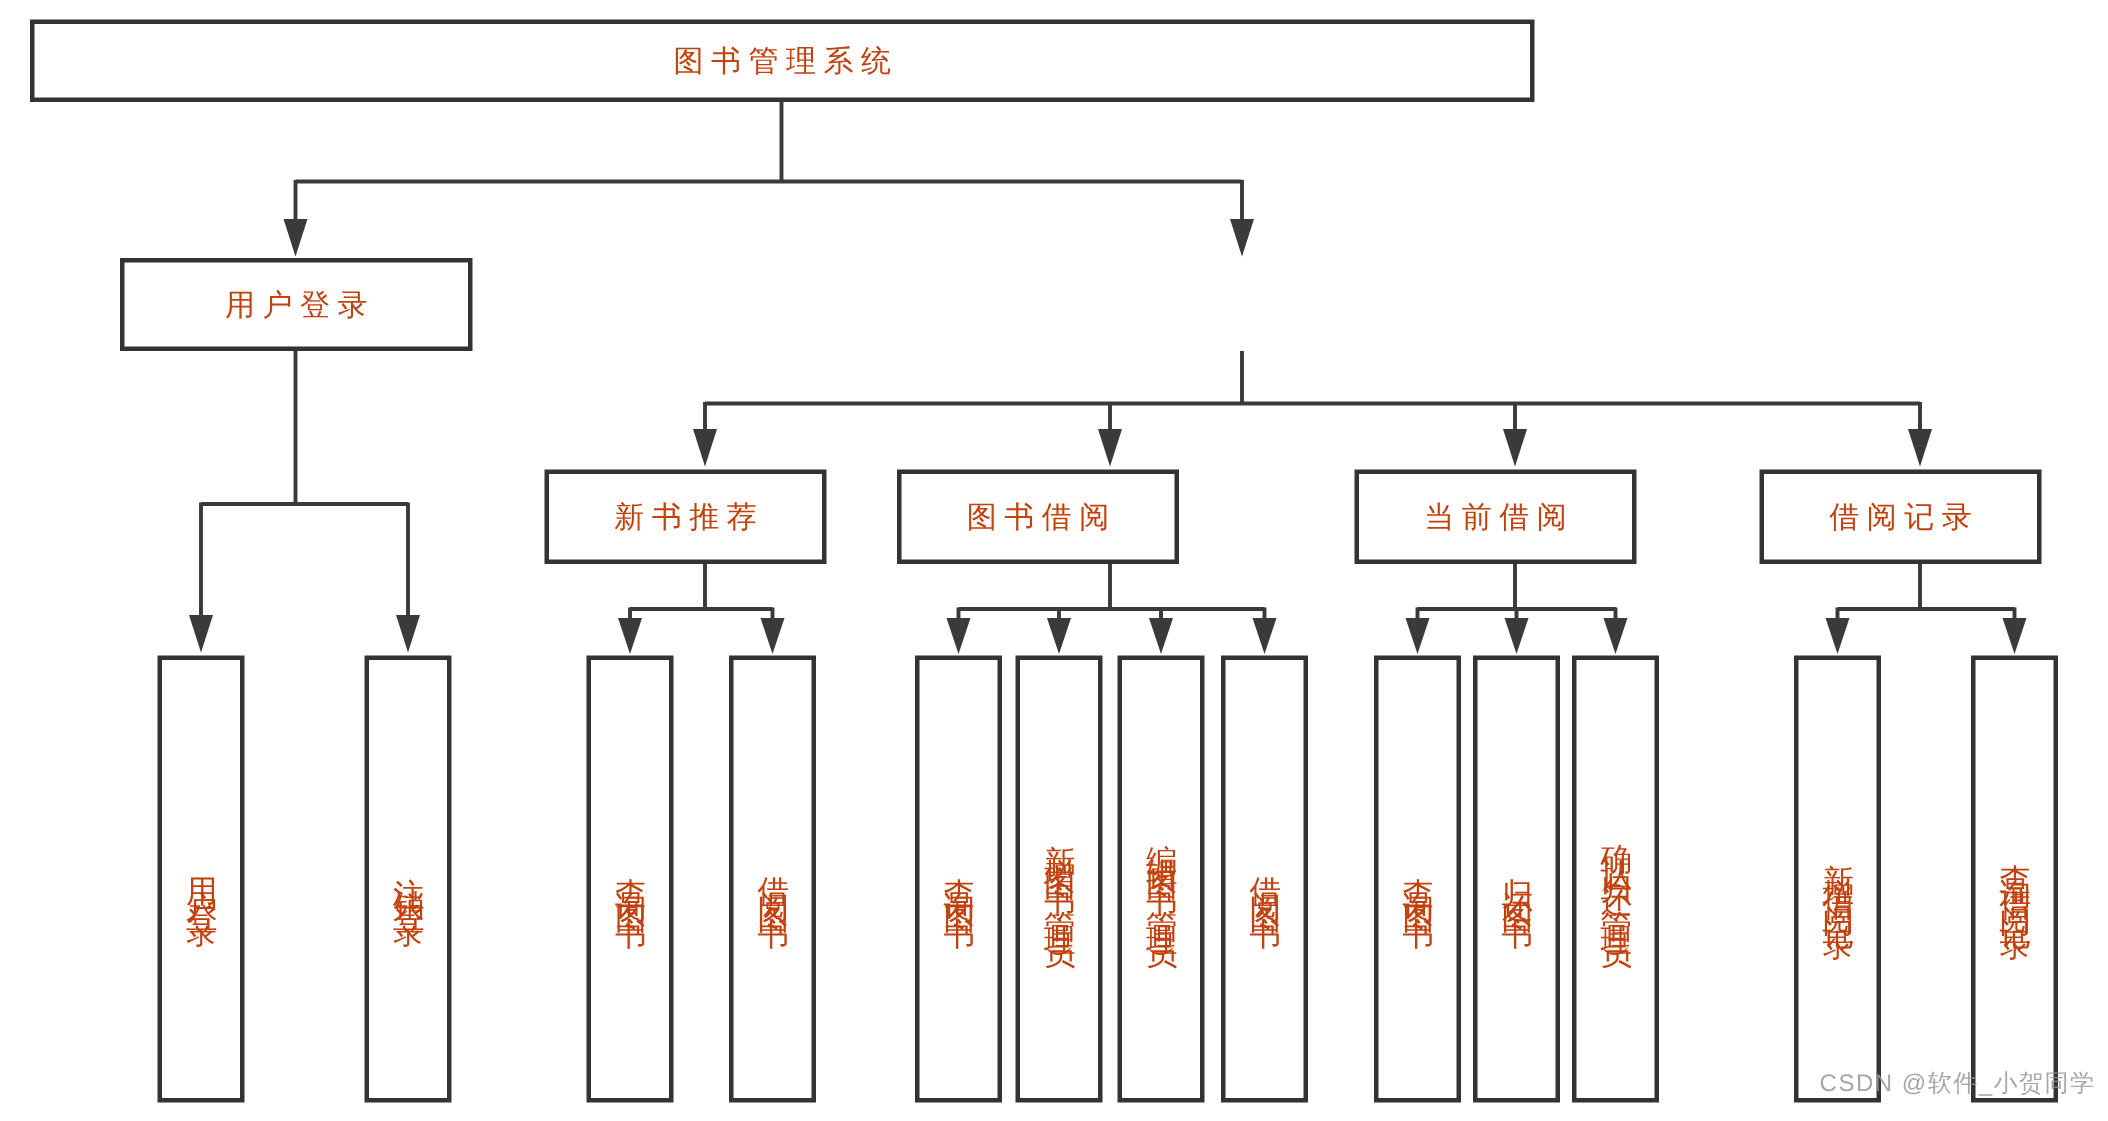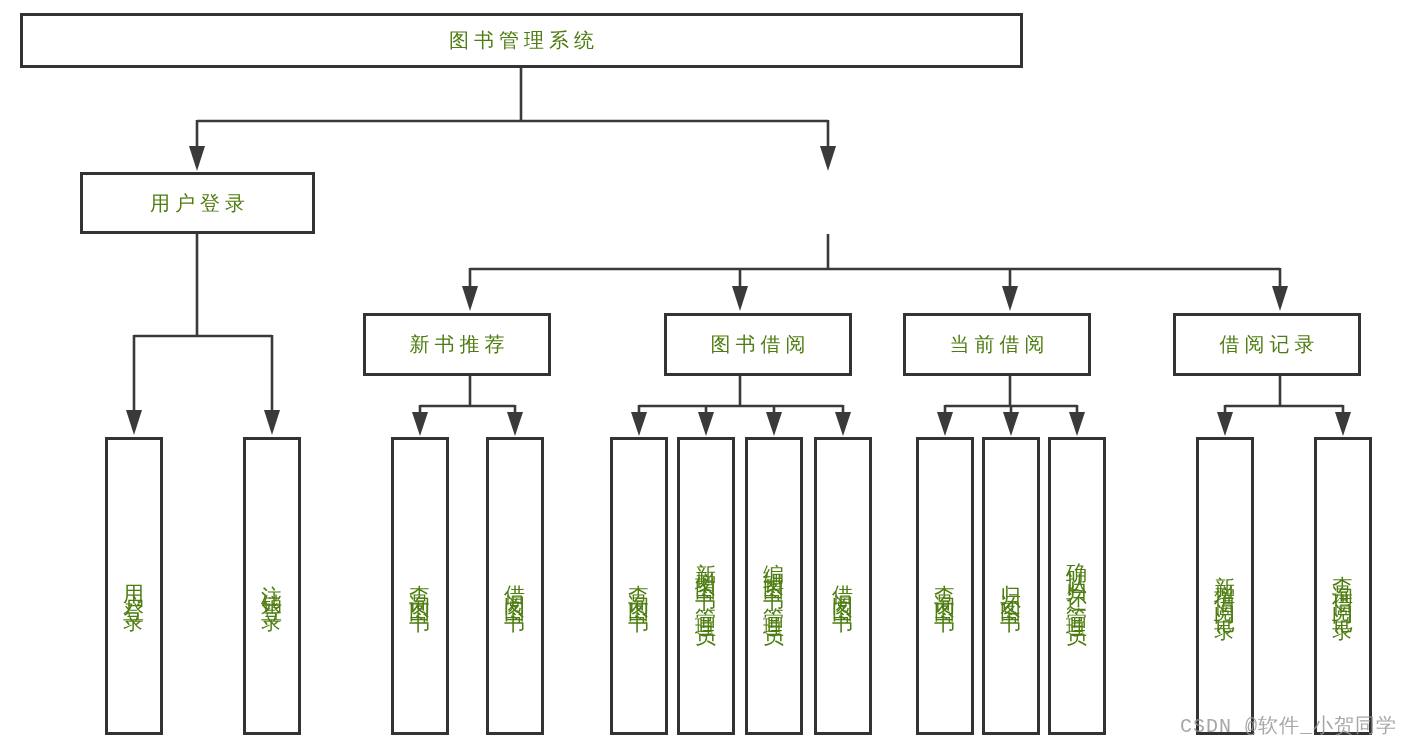--- a/index.html
+++ b/index.html
@@ -20,39 +20,39 @@
     left: 0;
     top: 0;
     width: 1405px;
     height: 747px;
   }
   .node {
     position: absolute;
     box-sizing: border-box;
     background: #ffffff;
     border: 3px solid #333333;
-    color: #4d7c0f;
+    color: #c2410c;
     display: flex;
     align-items: center;
     justify-content: center;
     text-align: center;
   }
   .node.h-label {
     font-size: 20px;
     letter-spacing: 5px;
     text-indent: 5px; 
     white-space: nowrap;
   }
   .node.root  { left: 20px;  top: 13px;  width: 1003px; height: 55px; }
   .node.lvl2  { top: 172px; width: 235px; height: 62px; }
   .node.l2-a  { left: 80px; }
   .node.l2-b  { left: 710px; }
   .node.lvl3  { top: 313px; width: 188px; height: 63px; }
   .node.l3-a  { left: 363px; }
-  .node.l3-b  { left: 664px; font-family: Liberation Mono, monospace; }
+  .node.l3-b  { left: 598px; font-family: Liberation Mono, monospace; }
   .node.l3-c  { left: 903px; }
   .node.l3-d  { left: 1173px; }
   .node.leaf {
     top: 437px;
     width: 58px;
     height: 298px;
     border-width: 3px;
     writing-mode: vertical-rl;
     font-size: 21px;
     letter-spacing: 9px;
@@ -64,26 +64,25 @@
   .leaf.p11 { left: 391px; }  .leaf.p12 { left: 486px; }
   .leaf.p21 { left: 610px; }  .leaf.p22 { left: 677px; }
   .leaf.p23 { left: 745px; }  .leaf.p24 { left: 814px; }
   .leaf.p31 { left: 916px; }  .leaf.p32 { left: 982px; }
   .leaf.p33 { left: 1048px; }
   .leaf.p41 { left: 1196px; } .leaf.p42 { left: 1314px; }
   .watermark {
     position: absolute;
     right: 8px;
     top: 712px;
-    font-size: 20px;
+    font-size: 16px;
     letter-spacing: 1px;
     color: rgba(150, 150, 150, 0.85);
     white-space: nowrap;
     z-index: 5;
-    font-family: Liberation Mono, monospace;
   }
 </style>
 </head>
 <body>
 
 <div class="stage">
 
   <svg class="connectors" viewBox="0 0 1405 747" xmlns="http://www.w3.org/2000/svg">
     <g stroke="#3a3a3a" stroke-width="2.6" fill="none">
 

